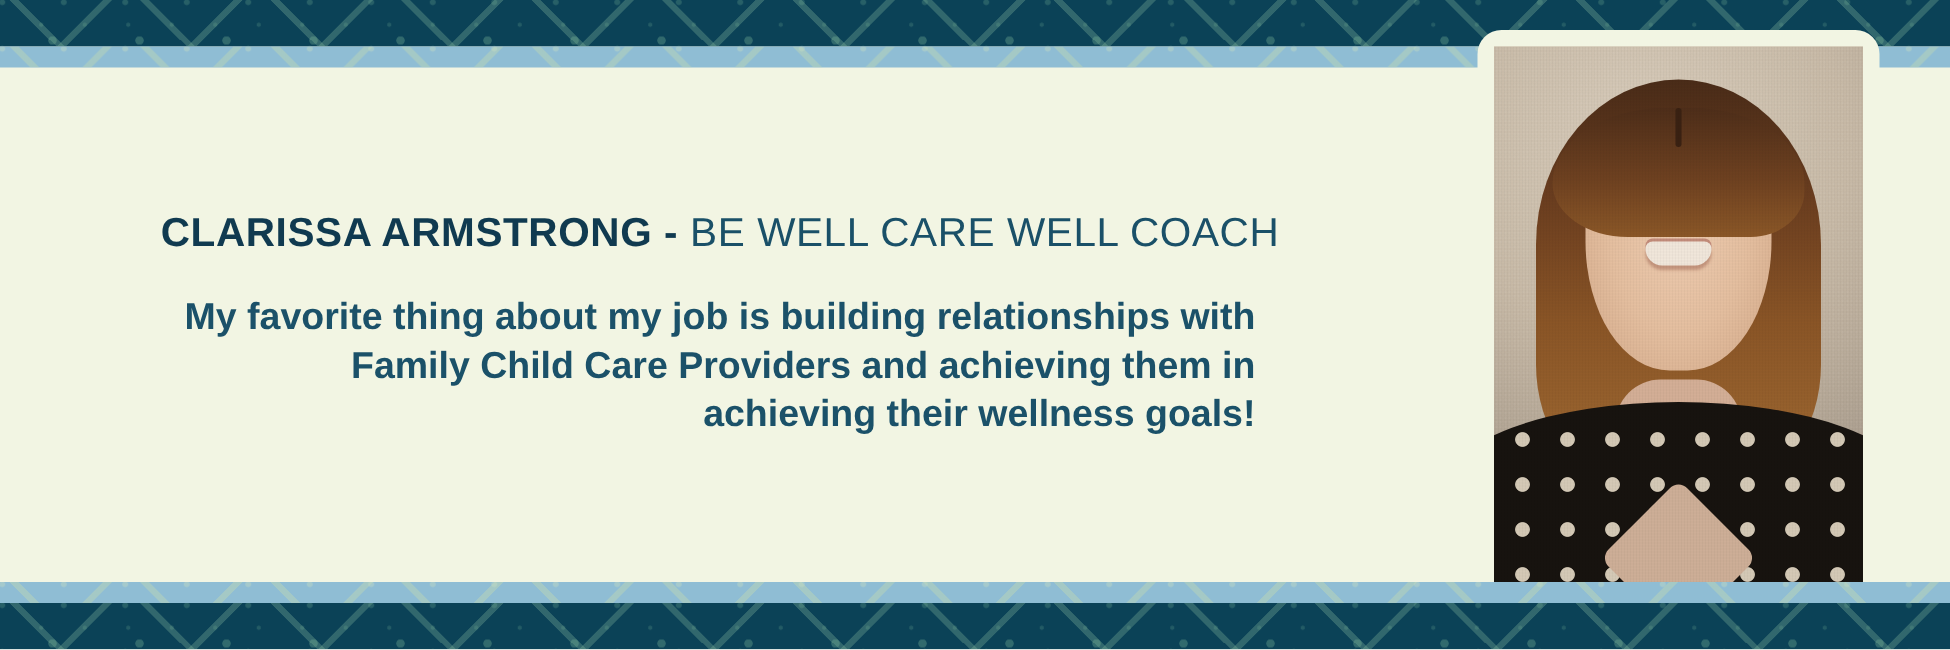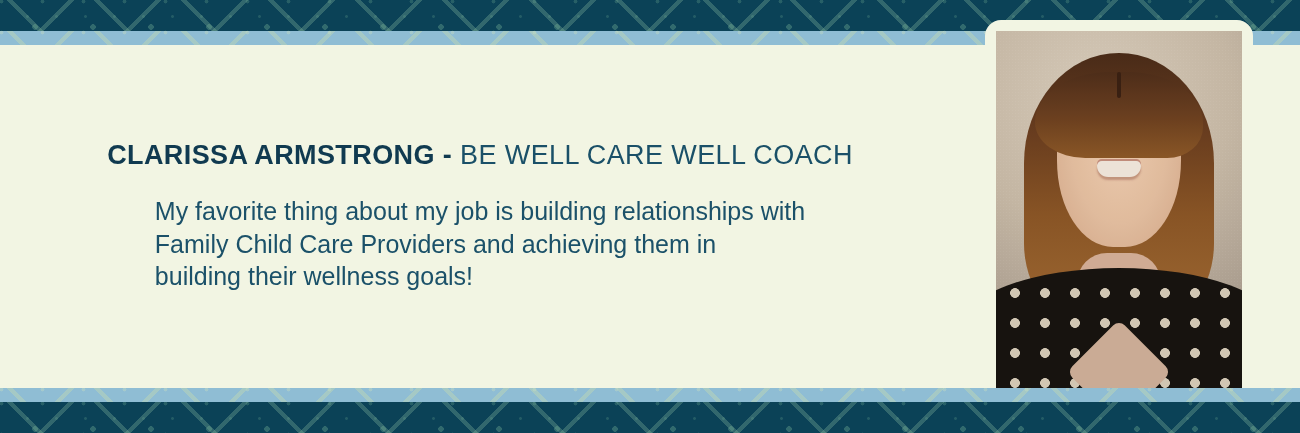--- a/index.html
+++ b/index.html
@@ -77,21 +77,21 @@
   .content {
     position: absolute;
     left: 0;
     top: 45px;
     width: 960px;
     height: 343px;
     display: flex;
     flex-direction: column;
     align-items: center;
     justify-content: center;
-    text-align: left;
+    text-align: right;
   }
 
   .headline {
     margin: 0 0 24px 0;
     font-size: 27px;
     letter-spacing: 0.4px;
     color: #16485E;
     white-space: nowrap;
     font-weight: 400;
   }
@@ -106,21 +106,21 @@
   .headline .role {
     font-weight: 400;
     color: #1A5068;
   }
 
   .quote {
     margin: 0;
     font-size: 25px;
     line-height: 1.30;
     color: #1B5169;
-    font-weight: 400;
+    font-weight: 700;
     max-width: 900px;
   }
   .quote .qline { display: block; white-space: nowrap; }
 
   
   .photo-frame {
     position: absolute;
     left: 985px;
     top: 20px;
     width: 268px;
@@ -320,21 +320,21 @@
     <div class="dots"></div>
   </div>
 
   <div class="content">
     <h1 class="headline">
       <span class="name">CLARISSA ARMSTRONG</span><span class="dash"> - </span><span class="role">BE WELL CARE WELL COACH</span>
     </h1>
     <p class="quote">
       <span class="qline">My favorite thing about my job is building relationships with</span>
       <span class="qline">Family Child Care Providers and achieving them in</span>
-      <span class="qline">building their wellness goals!</span>
+      <span class="qline">achieving their wellness goals!</span>
     </p>
   </div>
 
   <div class="photo-frame">
     <div class="photo">
       <div class="backdrop"></div>
       <div class="hair-back"></div>
       <div class="neck"></div>
       <div class="torso">
         <div class="collar"></div>

